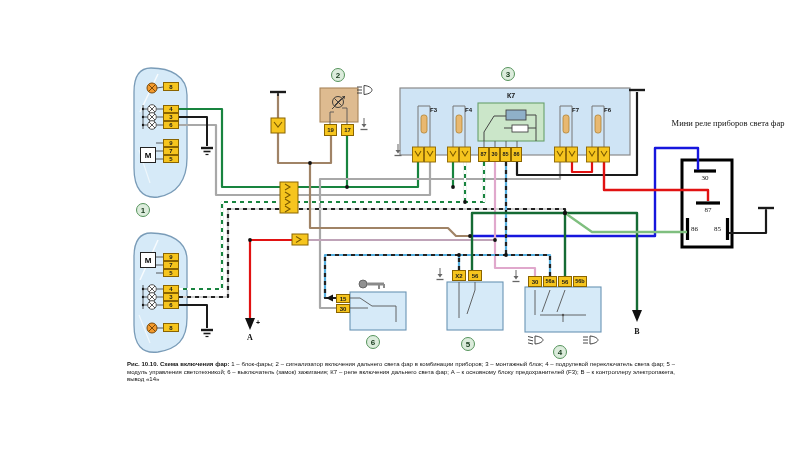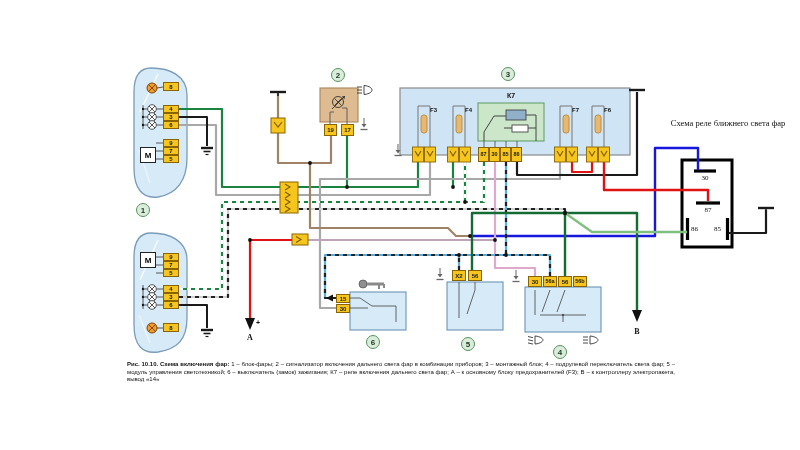--- a/index.html
+++ b/index.html
@@ -340,21 +340,21 @@
   <div class="k7-lbl" style="left:500px;top:92px;width:22px">К7</div>
   <div class="fuse-lbl" style="left:430px;top:107px">F3</div>
   <div class="fuse-lbl" style="left:465px;top:107px">F4</div>
   <div class="fuse-lbl" style="left:572px;top:107px">F7</div>
   <div class="fuse-lbl" style="left:604px;top:107px">F6</div>
   <div class="pin sm" style="left:478px;top:147px;width:11px;height:15px">87</div>
   <div class="pin sm" style="left:489px;top:147px;width:11px;height:15px">30</div>
   <div class="pin sm" style="left:500px;top:147px;width:11px;height:15px">85</div>
   <div class="pin sm" style="left:511px;top:147px;width:11px;height:15px">86</div>
 
-  <div class="relay-title" style="left:664px;top:118px;width:128px">Схема реле ближнего света фар</div>
+  <div class="relay-title" style="left:664px;top:118px;width:128px">Мини реле приборов света фар</div>
   <div class="relay-pin" style="left:697px;top:174px;width:16px">30</div>
   <div class="relay-pin" style="left:700px;top:206px;width:16px">87</div>
   <div class="relay-pin" style="left:688px;top:225px;width:13px">86</div>
   <div class="relay-pin" style="left:711px;top:225px;width:13px">85</div>
 
   <div class="pin" style="left:336px;top:294px;width:14px;height:9px">15</div>
   <div class="pin" style="left:336px;top:304px;width:14px;height:9px">30</div>
 
   <div class="pin" style="left:452px;top:270px;width:14px;height:11px">Х2</div>
   <div class="pin" style="left:468px;top:270px;width:14px;height:11px">56</div>

